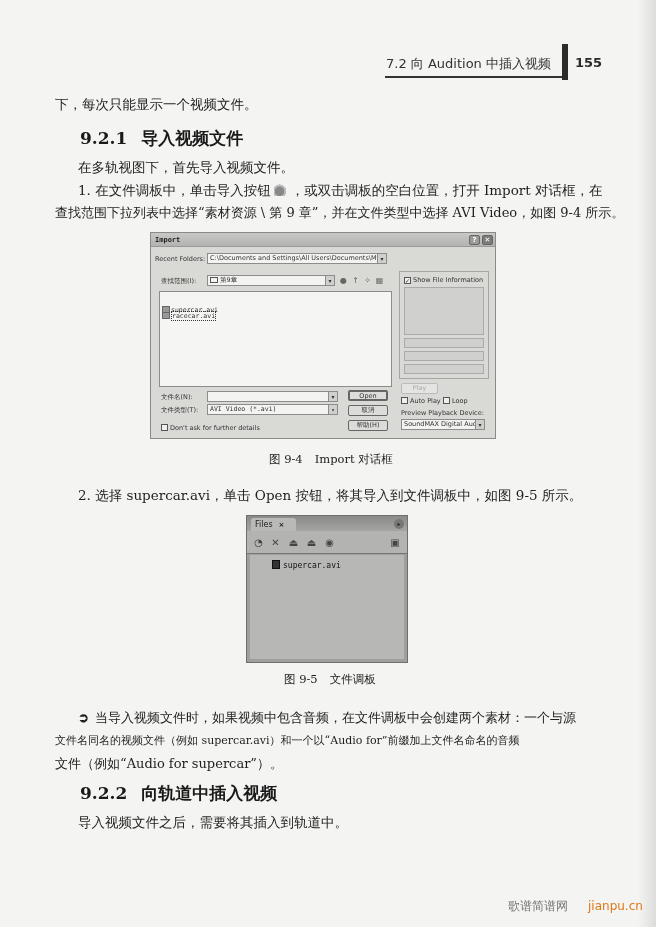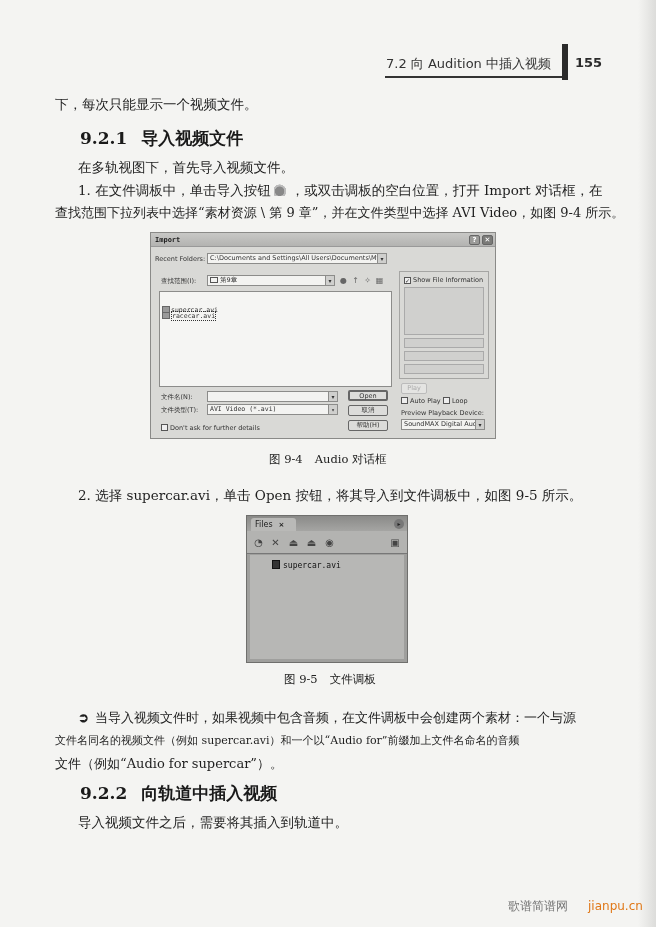--- a/index.html
+++ b/index.html
@@ -197,36 +197,36 @@
   <div class="info-panel">
     <div class="abs" style="left:4px; top:4px;">
       <span class="checkbox">✓</span><span>Show File Information</span>
     </div>
     <div class="info-box" style="top:15px; height:48px;"></div>
     <div class="info-box" style="top:66px; height:10px;"></div>
     <div class="info-box" style="top:79px; height:10px;"></div>
     <div class="info-box" style="top:92px; height:10px;"></div>
   </div>
 
-  <div class="btn" style="left:250px; top:150px; width:26px; color:#aaa; border-color:#bbb; background:#e4e4e2;">Play</div>
+  <div class="btn" style="left:250px; top:150px; width:37px; color:#aaa; border-color:#bbb; background:#e4e4e2;">Play</div>
   <div class="abs" style="left:250px; top:164px;">
     <span class="checkbox"></span><span>Auto Play</span>
   </div>
   <div class="abs" style="left:292px; top:164px;">
     <span class="checkbox"></span><span>Loop</span>
   </div>
   <span class="abs" style="left:250px; top:176px;">Preview Playback Device:</span>
   <div class="field" style="left:250px; top:186px; width:84px;">
     <span>SoundMAX Digital Audio</span>
     <span class="dd-btn">▾</span>
   </div>
 </div>
 
 <div class="caption" style="left:269px; top:452px;">
-  <span class="fig-no">图 9-4</span><span>Audio 对话框</span>
+  <span class="fig-no">图 9-4</span><span>Import 对话框</span>
 </div>
 
 <div class="para" style="left:78px; top:483px;">2. 选择 supercar.avi，单击 Open 按钮，将其导入到文件调板中，如图 9-5 所示。</div>
 
 <div class="files-panel">
   <div class="fp-tabbar">
     <div class="fp-tab">
       <span>Files</span><span class="tab-close">×</span>
     </div>
     <span class="fp-menu">▸</span>

